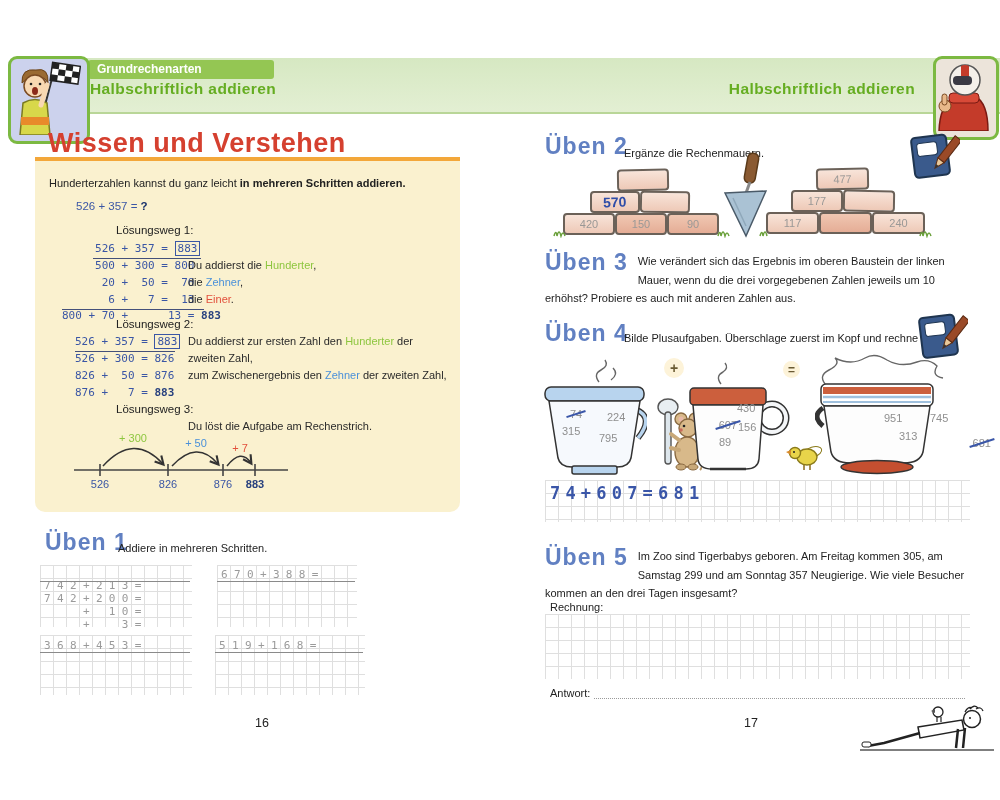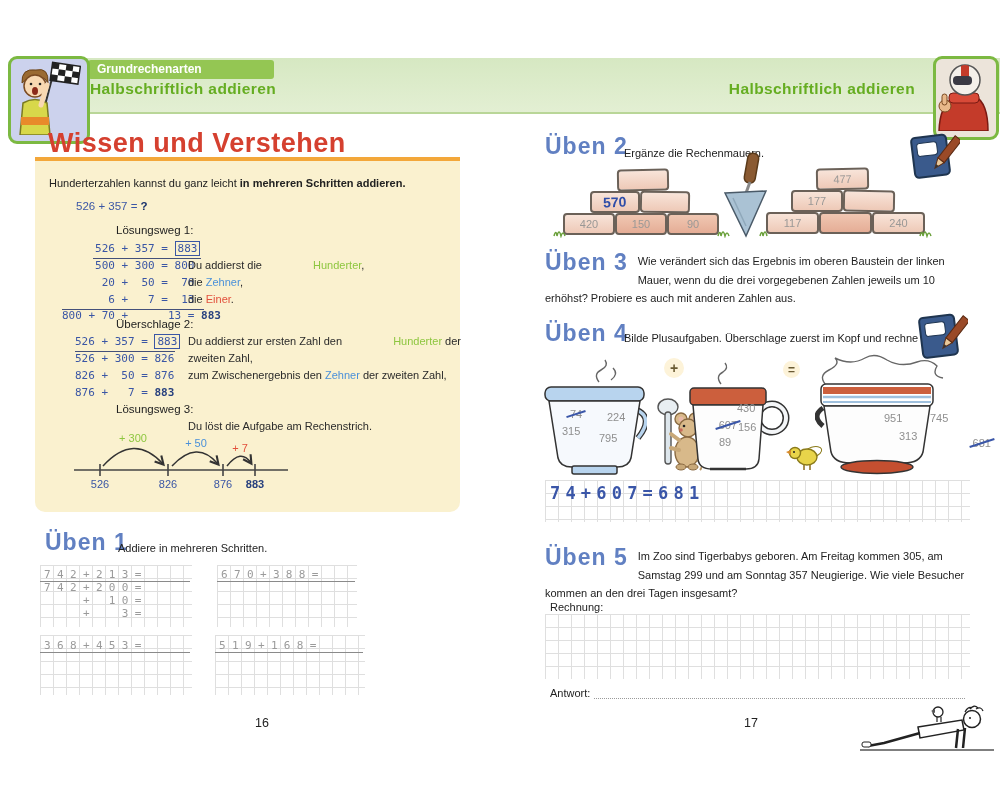--- a/index.html
+++ b/index.html
@@ -19,21 +19,21 @@
   .ybox{background:#faf1cf;border-radius:0 0 10px 10px;}
   .body-txt{font-size:11px;line-height:15.5px;color:#222;}
   .prob{font-size:11.5px;color:#3a56a5;}
   .prob b{color:#17306b;}
   .lw-title{font-size:11.5px;font-weight:normal;color:#222;margin-left:40px;}
   .eq{font-family:"DejaVu Sans Mono",monospace;font-size:11px;line-height:17px;color:#3a56a5;white-space:pre;}
   .eq b{color:#27407e;}
   .boxed{border:1px solid #3a56a5;padding:0 2px;}
   .rule{border-top:1.5px solid #44507a;height:0;margin:1px 0 -2.5px 0;}
   .note{font-size:11px;line-height:17px;color:#2a2a2a;white-space:nowrap;}
-  .w-green{color:#8dc63f;margin-left:48px;}.w-blue{color:#4a90d9;}.w-red{color:#e2503c;}
+  .w-green{color:#8dc63f;}.w-blue{color:#4a90d9;}.w-red{color:#e2503c;}
   .uben-h{color:#6180c2;font-weight:bold;font-size:23px;letter-spacing:1px;white-space:nowrap;}
   .gridpaper{background-image:linear-gradient(#dfdfdf 1px,transparent 1px),
              linear-gradient(90deg,#dfdfdf 1px,transparent 1px);background-size:13px 13px;}
   .gridtext{font-family:"DejaVu Sans Mono",monospace;font-size:11px;line-height:13px;
             color:#9a9a9a;letter-spacing:6.35px;white-space:pre;padding-left:4px;}
   .uline{position:absolute;left:0;right:2px;border-top:1.5px solid #8a8a8a;}
   .hand{font-family:"DejaVu Sans Mono",monospace;font-size:17px;font-weight:bold;
         color:#3a56a8;letter-spacing:5.2px;white-space:pre;}
   .pagenum{font-size:12.5px;color:#222;}
   
@@ -120,21 +120,21 @@
   <div class="rule" style="width:142px;"></div>
   <div class="eq"><span>800 + 70 +      13 = </span><b>883</b></div>
 </div>
 <div class="abs" style="left:188px;top:257px;">
   <div class="note"><span>Du addierst die </span><span class="w-green">Hunderter</span><span>,</span></div>
   <div class="note"><span>die </span><span class="w-blue">Zehner</span><span>,</span></div>
   <div class="note"><span>die </span><span class="w-red">Einer</span><span>.</span></div>
 </div>
 
 
-<div class="abs lw-title" style="left:76px;top:318px;">Überschlage 2:</div>
+<div class="abs lw-title" style="left:76px;top:318px;">Lösungsweg 2:</div>
 <div class="abs" style="left:75px;top:333px;">
   <div class="eq"><span>526 + 357 = </span><span class="boxed">883</span></div>
   <div class="rule" style="width:100px;"></div>
   <div class="eq">526 + 300 = 826</div>
   <div class="eq">826 +  50 = 876</div>
   <div class="eq"><span>876 +   7 = </span><b>883</b></div>
 </div>
 <div class="abs" style="left:188px;top:333px;">
   <div class="note"><span>Du addierst zur ersten Zahl den </span><span class="w-green">Hunderter</span><span> der</span></div>
   <div class="note"><span>zweiten Zahl,</span></div>
@@ -165,21 +165,21 @@
   <text x="98" y="62" text-anchor="middle" font-size="11" fill="#3a56a5">826</text>
   <text x="153" y="62" text-anchor="middle" font-size="11" fill="#3a56a5">876</text>
   <text x="185" y="62" text-anchor="middle" font-size="11" font-weight="bold" fill="#27407e">883</text>
 </svg>
 
 
 <div class="abs uben-h" style="left:45px;top:529px;">Üben 1</div>
 <div class="abs body-txt" style="left:118px;top:541px;">Addiere in mehreren Schritten.</div>
 
 <div class="abs gridpaper" style="left:40px;top:565px;width:152px;height:62px;">
-  <div class="gridtext" style="padding-top:3px;">742+213=</div>
+  <div class="gridtext" style="padding-top:14px;">742+213=</div>
   <div class="uline" style="top:16px;"></div>
   <div class="gridtext">742+200=</div>
   <div class="gridtext">   + 10=</div>
   <div class="gridtext">   +  3=</div>
 </div>
 <div class="abs gridpaper" style="left:217px;top:565px;width:140px;height:62px;">
   <div class="gridtext" style="padding-top:3px;">670+388=</div>
   <div class="uline" style="top:16px;"></div>
 </div>
 <div class="abs gridpaper" style="left:40px;top:635px;width:152px;height:60px;">

